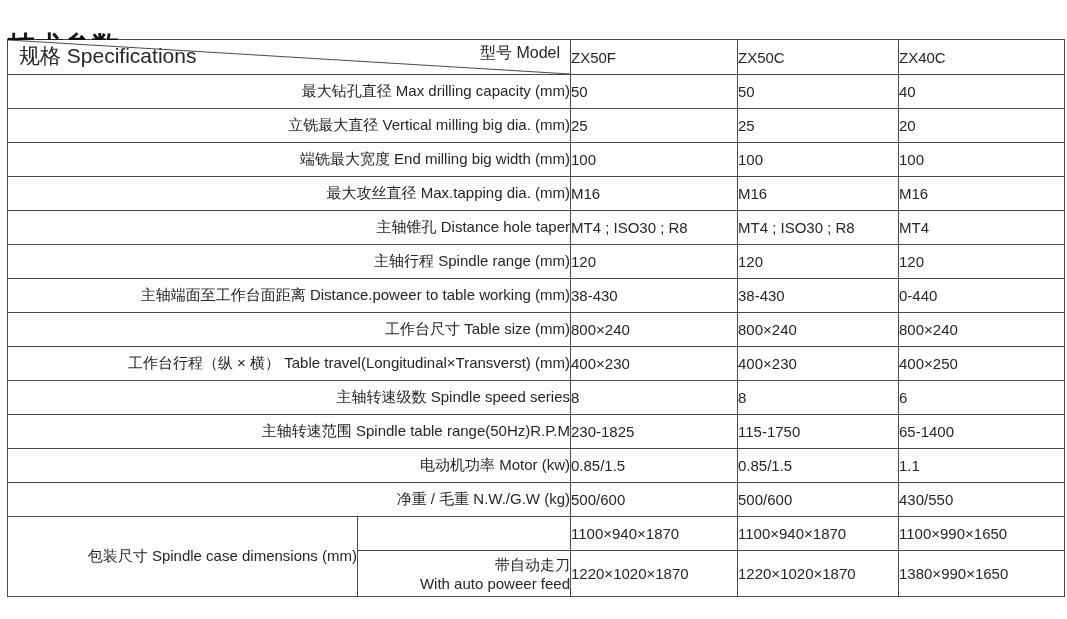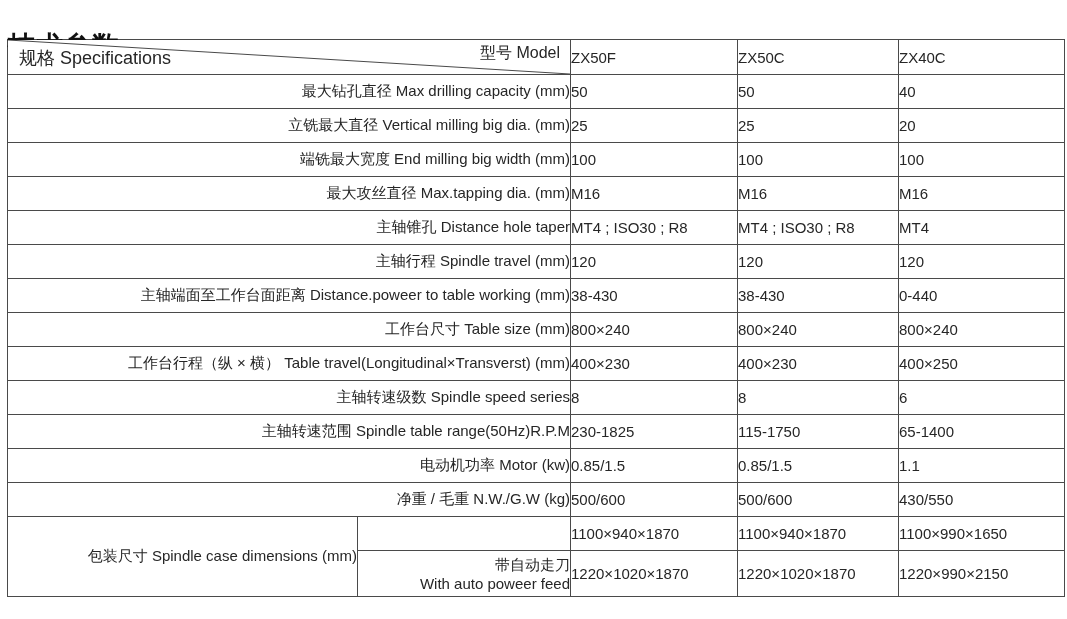--- a/index.html
+++ b/index.html
@@ -68,21 +68,21 @@
   .diag-svg {
     position: absolute;
     top: 0; left: 0;
     width: 100%; height: 100%;
     display: block;
   }
   .diag-spec {
     position: absolute;
     left: 11px;
     bottom: 4px;
-    font-size: 18px;
+    font-size: 21px;
   }
   .diag-model {
     position: absolute;
     right: 10px;
     top: 3px;
     font-size: 16px;
   }
   .model-head { font-size: 15px; }
   .sub-label {
     text-align: right;
@@ -147,21 +147,21 @@
       <td class="value-cell shade">M16</td>
       <td class="value-cell shade">M16</td>
     </tr>
     <tr class="row">
       <td class="label-cell" colspan="2">主轴锥孔  Distance hole taper</td>
       <td class="value-cell">MT4 ; ISO30 ; R8</td>
       <td class="value-cell">MT4 ; ISO30 ; R8</td>
       <td class="value-cell">MT4</td>
     </tr>
     <tr class="row">
-      <td class="label-cell shade" colspan="2">主轴行程  Spindle travel (mm)</td>
+      <td class="label-cell shade" colspan="2">主轴行程  Spindle range (mm)</td>
       <td class="value-cell shade">120</td>
       <td class="value-cell shade">120</td>
       <td class="value-cell shade">120</td>
     </tr>
     <tr class="row">
       <td class="label-cell" colspan="2">主轴端面至工作台面距离  Distance.poweer to table working (mm)</td>
       <td class="value-cell">38-430</td>
       <td class="value-cell">38-430</td>
       <td class="value-cell">0-440</td>
     </tr>
@@ -209,18 +209,18 @@
       <td class="value-cell shade">1100×940×1870</td>
       <td class="value-cell shade">1100×990×1650</td>
     </tr>
     <tr class="packing-row-2">
       <td class="sub-label">
         <div>带自动走刀</div>
         <div>With auto poweer feed</div>
       </td>
       <td class="value-cell">1220×1020×1870</td>
       <td class="value-cell">1220×1020×1870</td>
-      <td class="value-cell">1220×990×2150</td>
+      <td class="value-cell">1380×990×1650</td>
     </tr>
   </tbody>
     </table>
 
 </div>
 
 </body></html>

